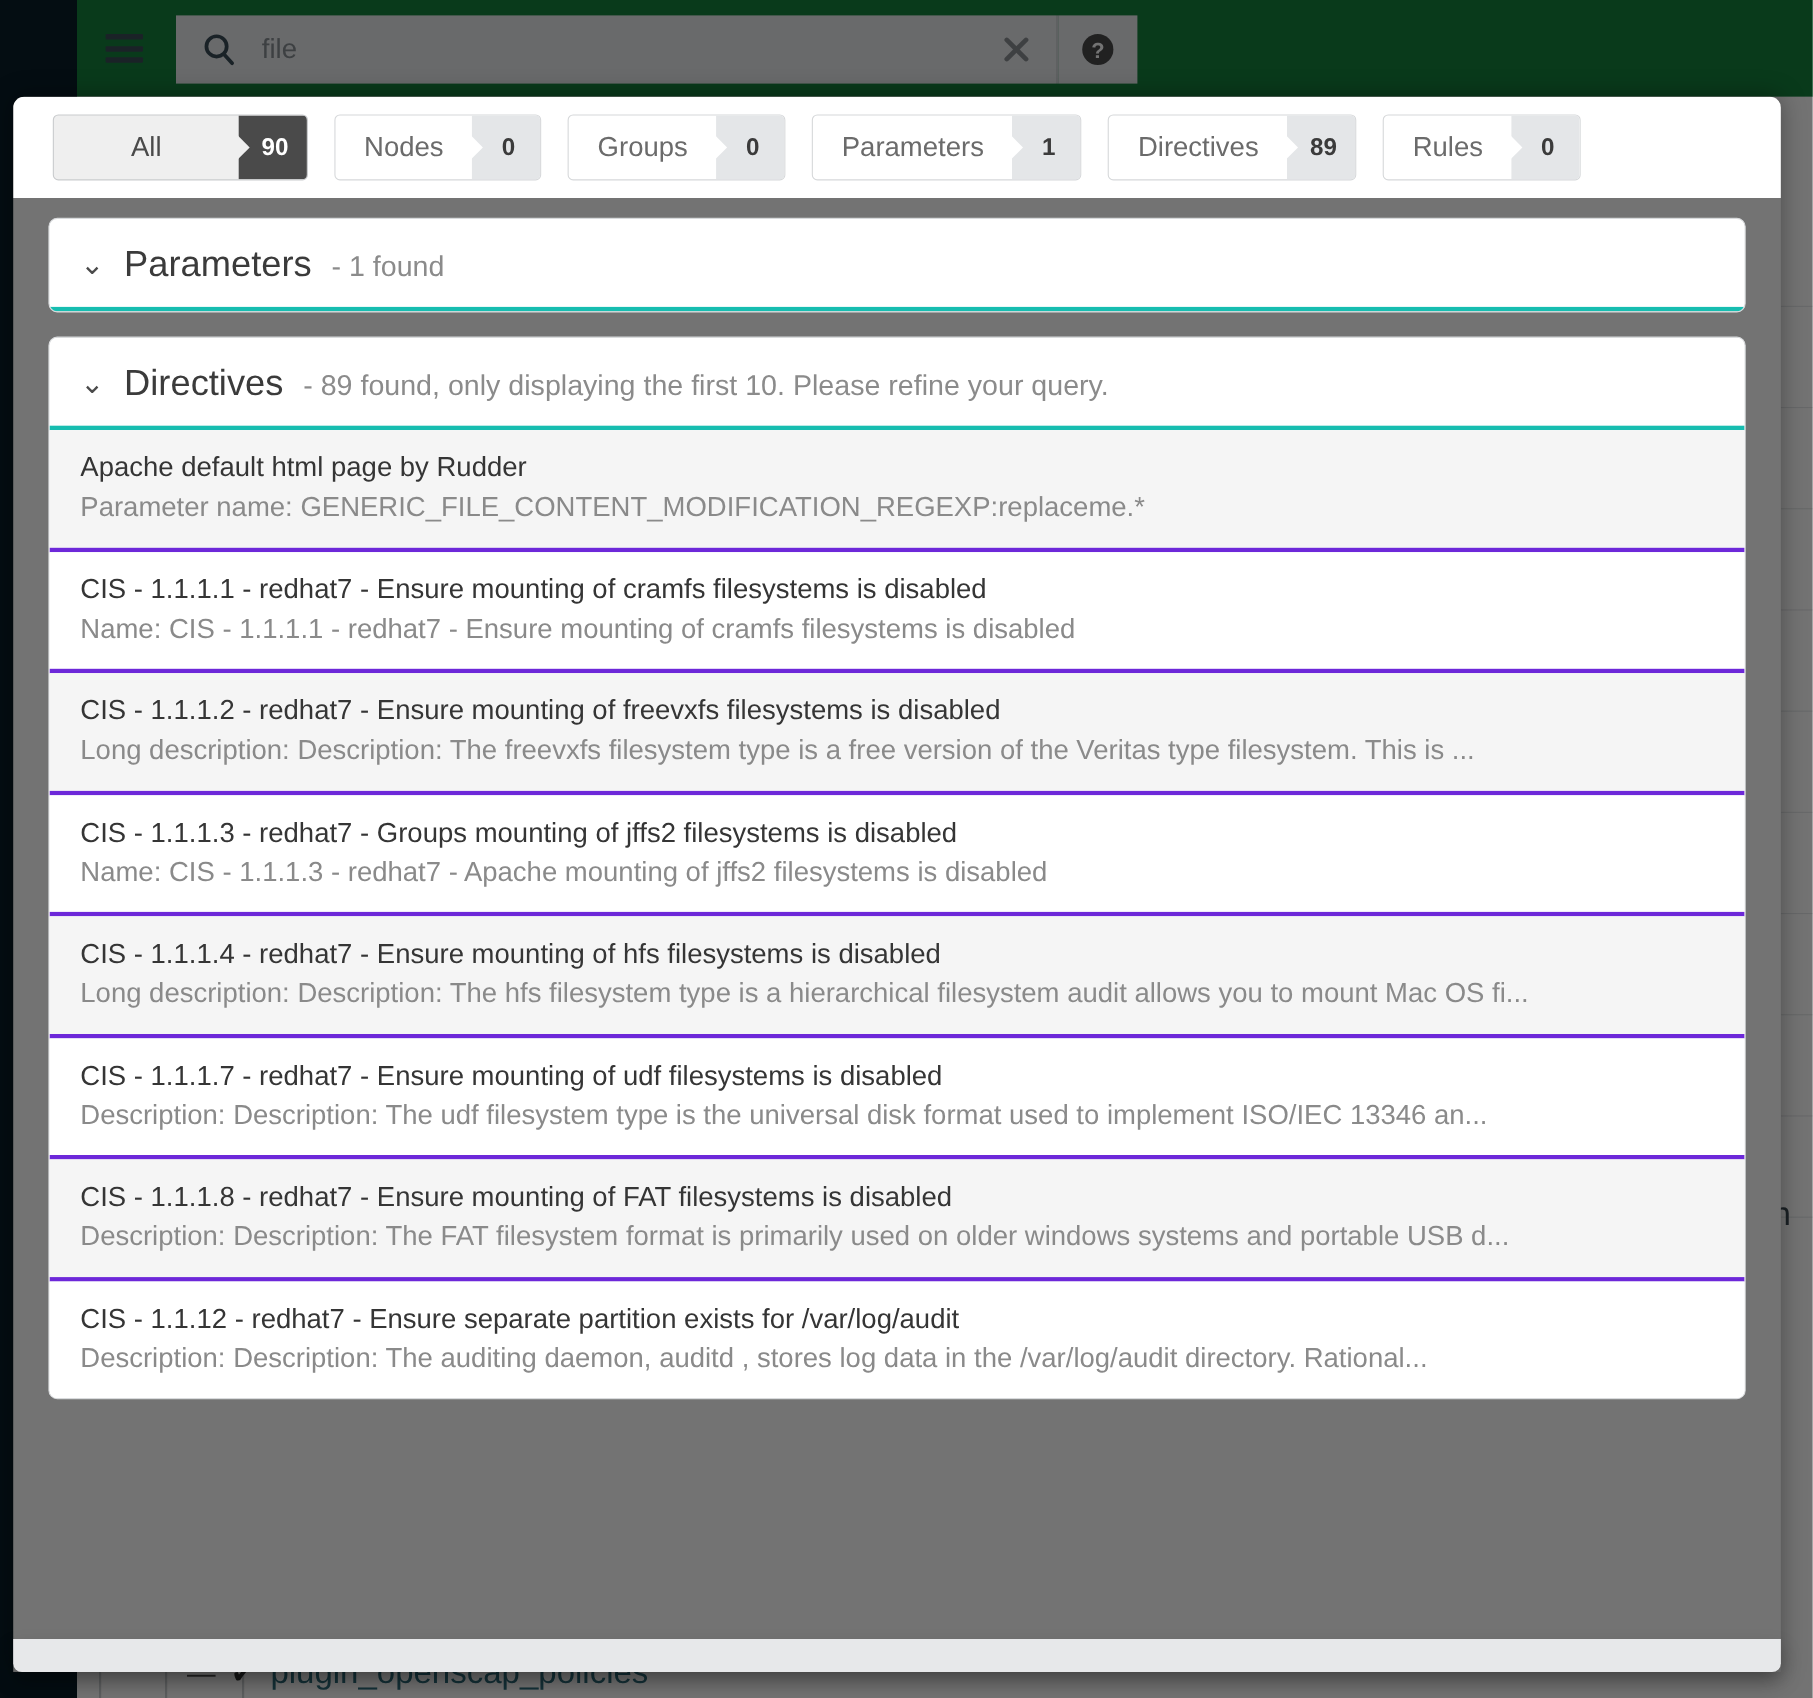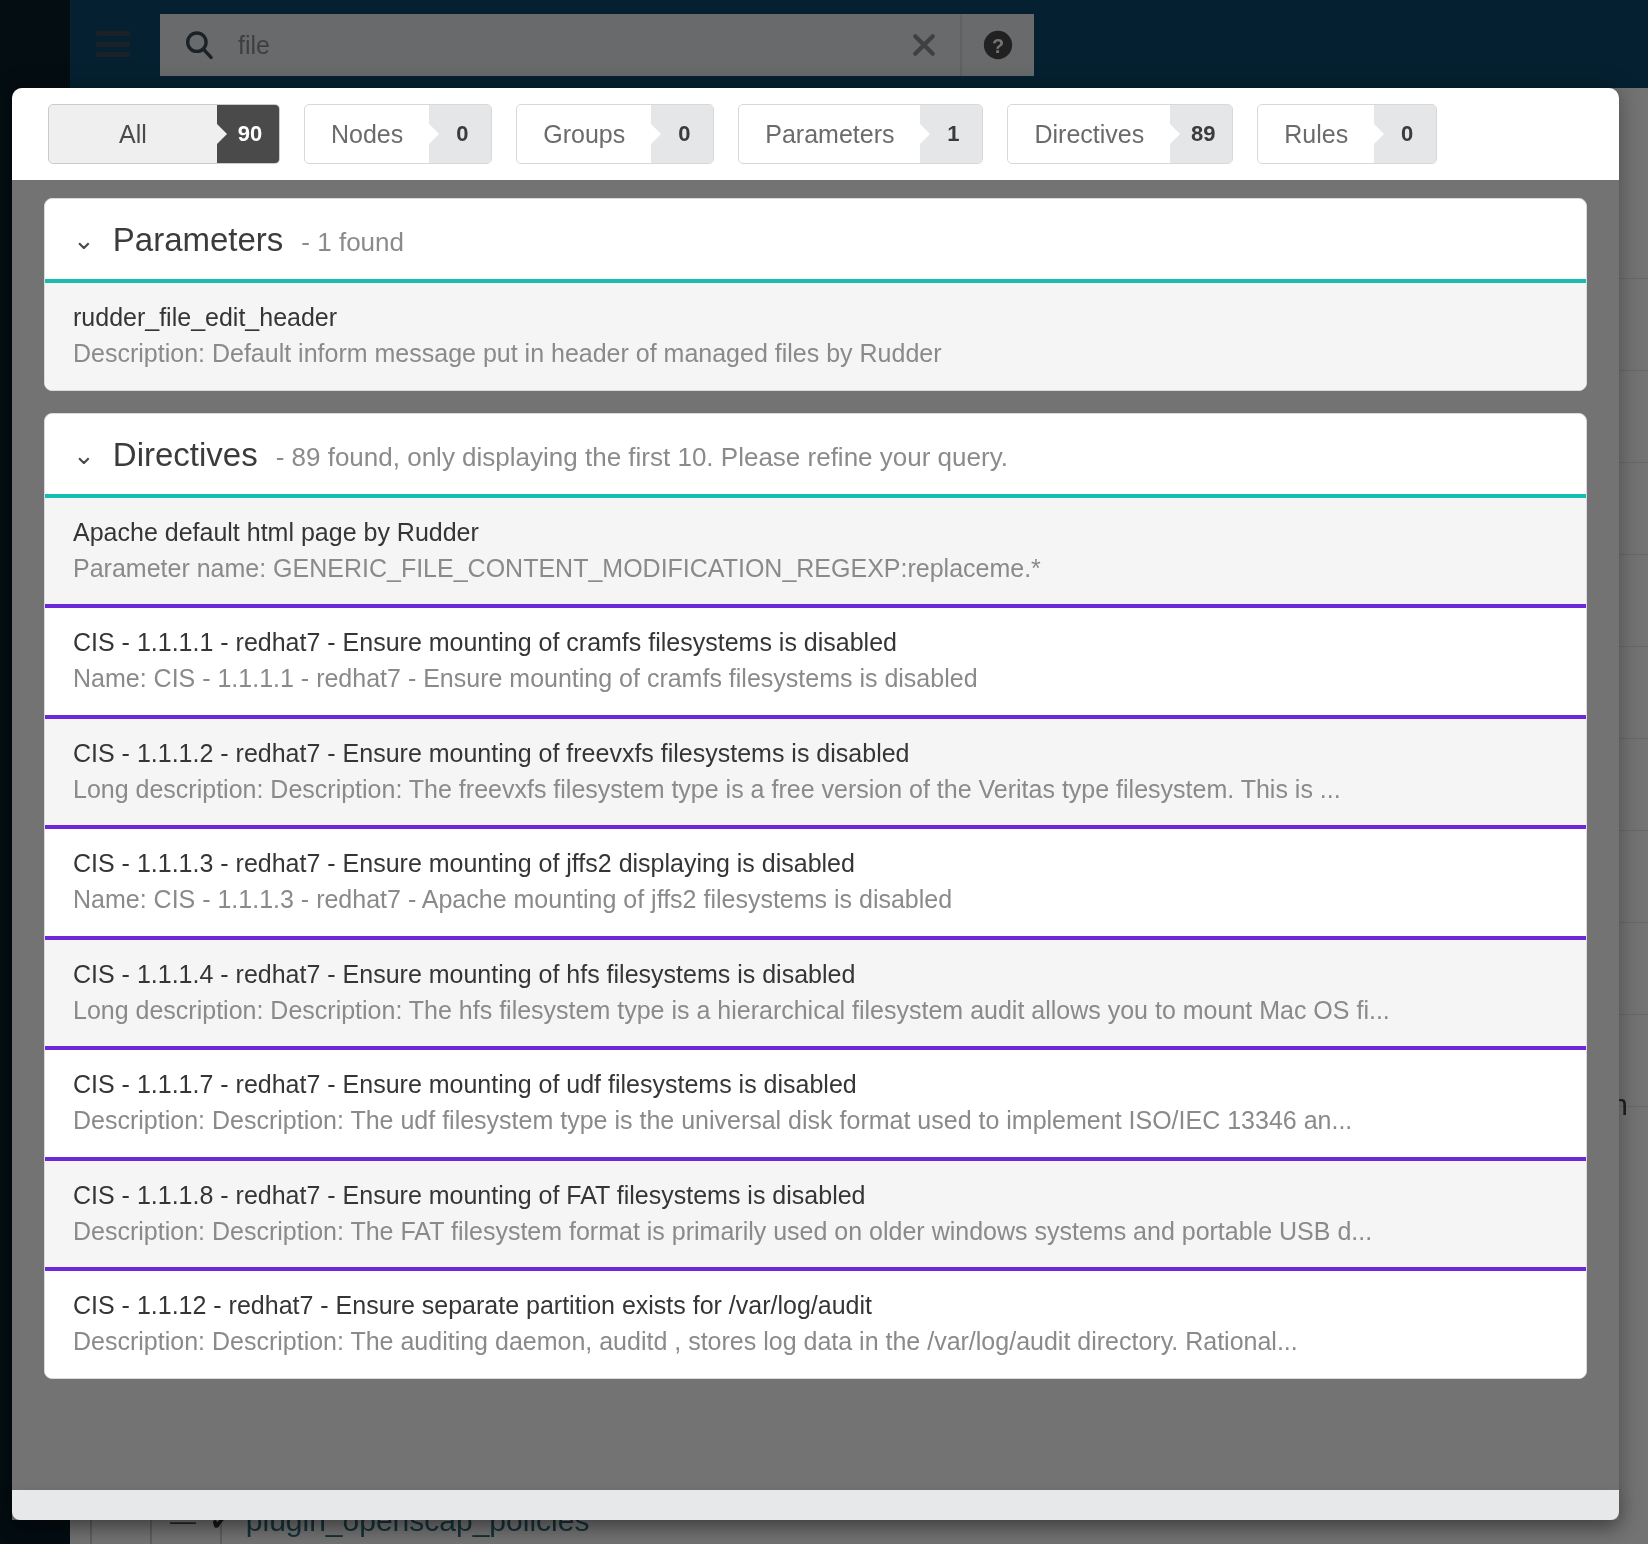--- a/index.html
+++ b/index.html
@@ -15,21 +15,21 @@
   
   .app-bg { position: absolute; inset: 0; background: #ffffff; }
 
   .sidebar-rail {
     position: absolute; left: 0; top: 0; width: 70px; height: 1544px;
     background: #0b1e29;
   }
 
   .topbar {
     position: absolute; left: 70px; top: 0; right: 0; height: 88px;
-    background: #0c4a6e;
+    background: #15803d;
   }
 
   .hamburger {
     position: absolute; left: 22px; top: 28px;
     width: 42px; height: 32px; cursor: pointer;
     display: flex; flex-direction: column; justify-content: space-between;
     padding: 3px 4px;
   }
   .hamburger span {
     display: block; height: 5px; width: 100%;
@@ -309,45 +309,41 @@
       </div>
 
     <div class="results">
 
     <div class="card">
           <div class="card-header">
             <span class="caret">⌄</span>
             <span class="card-title">Parameters</span>
             <span class="card-sub">- 1 found</span>
           </div>
-          <div class="res-item odd">
-            <div class="res-title">rudder_file_edit_header</div>
-            <div class="res-desc">Description: Default inform message put in header of managed files by Rudder</div>
-          </div>
         </div>
         <div class="card">
           <div class="card-header">
             <span class="caret">⌄</span>
             <span class="card-title">Directives</span>
             <span class="card-sub">- 89 found, only displaying the first 10. Please refine your query.</span>
           </div>
           <div class="res-item odd">
             <div class="res-title">Apache default html page by Rudder</div>
             <div class="res-desc">Parameter name: GENERIC_FILE_CONTENT_MODIFICATION_REGEXP:replaceme.*</div>
           </div>
           <div class="res-item even">
             <div class="res-title">CIS - 1.1.1.1 - redhat7 - Ensure mounting of cramfs filesystems is disabled</div>
             <div class="res-desc">Name: CIS - 1.1.1.1 - redhat7 - Ensure mounting of cramfs filesystems is disabled</div>
           </div>
           <div class="res-item odd">
             <div class="res-title">CIS - 1.1.1.2 - redhat7 - Ensure mounting of freevxfs filesystems is disabled</div>
             <div class="res-desc">Long description: Description: The freevxfs filesystem type is a free version of the Veritas type filesystem. This is ...</div>
           </div>
           <div class="res-item even">
-            <div class="res-title">CIS - 1.1.1.3 - redhat7 - Ensure mounting of jffs2 displaying is disabled</div>
+            <div class="res-title">CIS - 1.1.1.3 - redhat7 - Groups mounting of jffs2 filesystems is disabled</div>
             <div class="res-desc">Name: CIS - 1.1.1.3 - redhat7 - Apache mounting of jffs2 filesystems is disabled</div>
           </div>
           <div class="res-item odd">
             <div class="res-title">CIS - 1.1.1.4 - redhat7 - Ensure mounting of hfs filesystems is disabled</div>
             <div class="res-desc">Long description: Description: The hfs filesystem type is a hierarchical filesystem audit allows you to mount Mac OS fi...</div>
           </div>
           <div class="res-item even">
             <div class="res-title">CIS - 1.1.1.7 - redhat7 - Ensure mounting of udf filesystems is disabled</div>
             <div class="res-desc">Description: Description: The udf filesystem type is the universal disk format used to implement ISO/IEC 13346 an...</div>
           </div>

